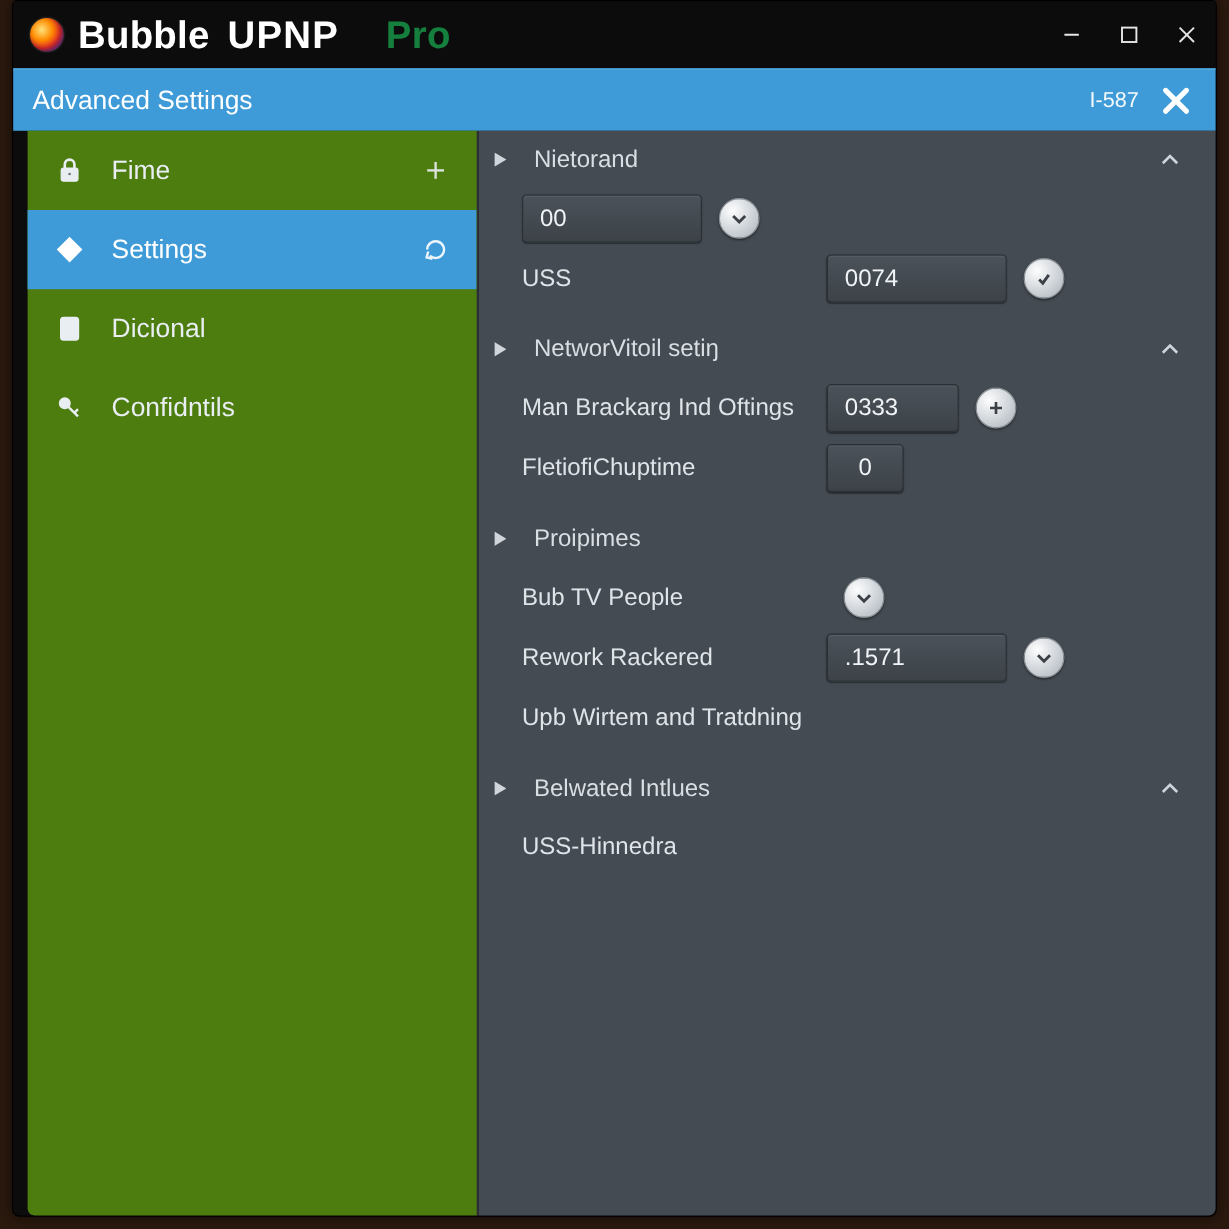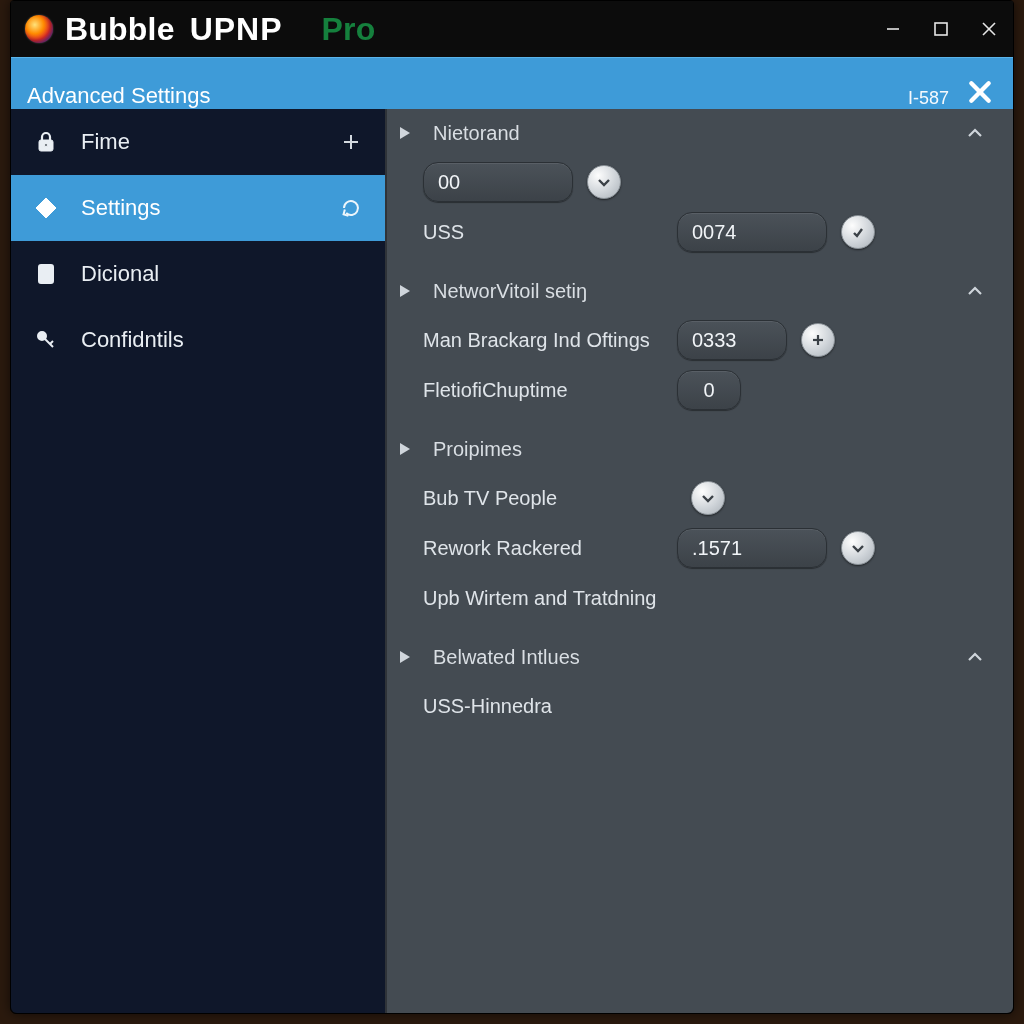--- a/index.html
+++ b/index.html
@@ -23,35 +23,36 @@
   }
   .title { font-size: 32px; font-weight: 600; letter-spacing: .2px; display: flex; gap:15px; align-items:baseline;justify-content:center;}
   .title .b1 { font-weight: 800; }
   .title .b2 { font-weight: 700; letter-spacing:1px;}
   .title .pro { color: #15803d; font-weight: 600; margin-left: 24px; }
   .winbtns { margin-left: auto; display: flex; gap: 28px; align-items: center; }
   .winbtn { width: 20px; height: 20px; display:flex; align-items:center; justify-content:center; color:#e6e6e6; cursor:pointer;}
   .winbtn svg { width: 16px; height: 16px; stroke: #e6e6e6; stroke-width: 1.6; fill:none; }
   
   .headerbar {
-    height: 52px; background: #3e9bd8; display:flex; align-items:flex-end; padding: 0 16px;
+    height: 52px; background: #3e9bd8; display:flex; align-items:center; padding: 0 16px;
     color:#fff; font-size: 22px; font-weight: 500;
     border-top: 1px solid #5ab4ea;
   }
   .headerbar .spacer { flex:1; }
   .headerbar .code { font-size: 18px; margin-right: 14px; opacity:.95;margin-left:19px;}
   .headerbar .close { width:34px; height:34px; display:flex; align-items:center; justify-content:center; cursor:pointer;}
   .headerbar .close svg { width:26px; height:26px; stroke:#fff; stroke-width:4; fill:none; stroke-linecap:round;}
   
   .body { flex:1; display:flex; min-height:0; }
   .sidebar {
-    width: 376px; background: #0f172a;
+    width: 376px; background: #4d7c0f;
     border-right: 2px solid #2f3338;
     display:flex; flex-direction:column;
     border-bottom-left-radius: 6px;
+    margin-left: 12px;
   }
   .side-item {
     height: 66px; display:flex; align-items:center; padding: 0 22px;
     color:#e9eef3; font-size: 22px; cursor:pointer; position:relative;
   }
   .side-item .ic { width:26px; height:26px; margin-right:22px; display:flex; align-items:center; justify-content:center; }
   .side-item .ic svg { width:24px; height:24px; stroke:#e9eef3; fill:#e9eef3; }
   .side-item .trail { margin-left:auto; width:24px; height:24px; display:flex; align-items:center; justify-content:center; opacity:.9;}
   .side-item .trail svg { width:20px; height:20px; stroke:#e9eef3; fill:none; stroke-width:2;}
   .side-item.active { background:#3e9bd8; color:#fff; }
@@ -70,21 +71,21 @@
   .group-head .gh-spacer { flex:1; }
   .group-head .chev { width:28px; height:28px; display:flex; align-items:center; justify-content:center;}
   .group-head .chev svg { width:20px; height:20px; stroke:#cfd5db; stroke-width:2.2; fill:none; }
   .row {
     display:flex; align-items:center; height:50px; padding-left:36px; padding-right:24px;
     font-size:20px; color:#dfe4e9;
   }
   .row .label { flex: 0 0 254px; }
   .field {
     width: 150px; height: 40px; background: linear-gradient(#4b5259,#3c4248);
-    border: 1px solid #2b3035; border-radius: 15px;
+    border: 1px solid #2b3035; border-radius: 4px;
     display:flex; align-items:center; padding: 0 14px; color:#f1f4f7; font-size:20px;
     box-shadow: inset 0 1px 0 rgba(255,255,255,0.08), 0 1px 1px rgba(0,0,0,0.4);
   }
   .field.short { width: 64px; justify-content:center; padding:0; }
   .knob {
     width:34px; height:34px; border-radius:50%;
     background: radial-gradient(circle at 32% 30%, #fdfdfd, #cfd4d9 55%, #a9b0b7 100%);
     border:1px solid #8a9197; margin-left:14px;
     display:flex; align-items:center; justify-content:center;
     box-shadow: 0 1px 2px rgba(0,0,0,0.5);

